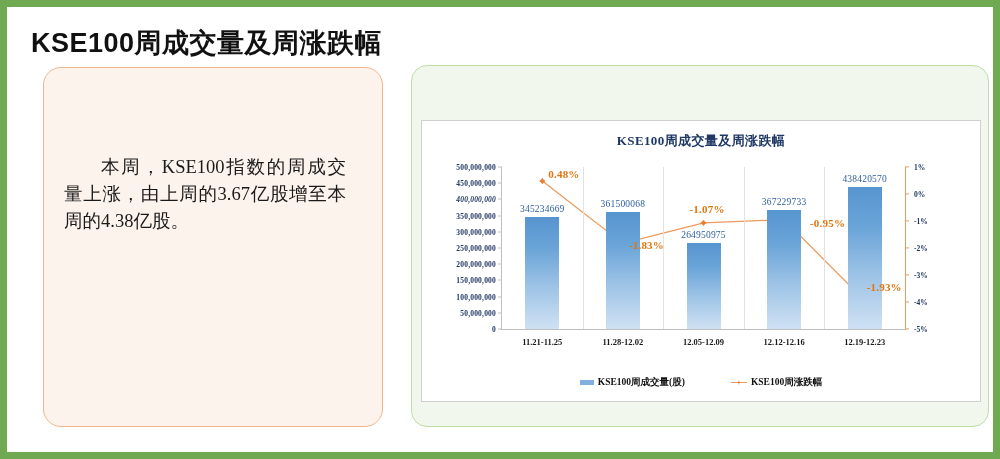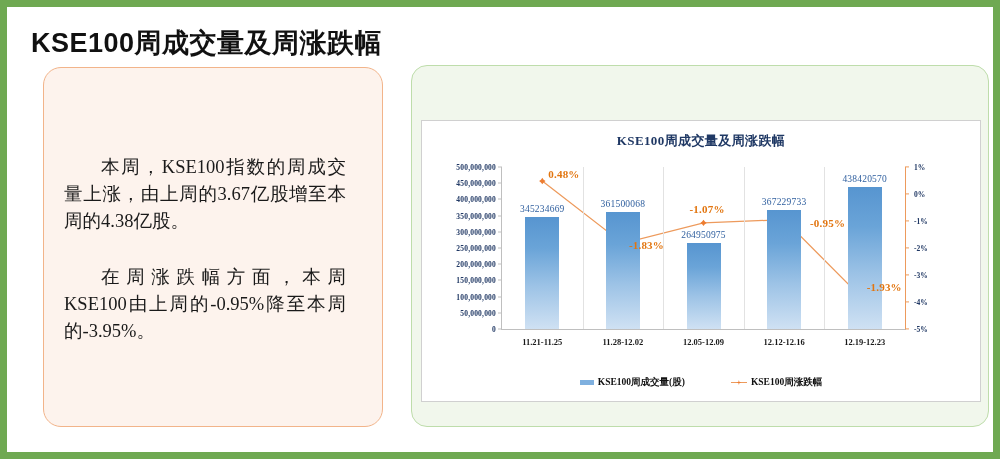--- a/index.html
+++ b/index.html
@@ -54,21 +54,20 @@
 </style>
 </head>
 <body>
 
 <div class="slide">
 
   <div class="slide-title">KSE100周成交量及周涨跌幅</div>
 
   <div class="text-panel">
     <div class="para p1">本周，KSE100指数的周成交量上涨，由上周的3.67亿股增至本周的4.38亿股。</div>
-    <div class="para p2">在周涨跌幅方面，本周KSE100由上周的-0.95%降至本周的-3.95%。</div>
   </div>
 
   <div class="chart-panel">
     <div class="chart-card">
 
       <div class="chart-title">KSE100周成交量及周涨跌幅</div>
 
       <div class="plot" id="plot">
         <div class="yaxis-line"></div>
         <div class="xaxis-line"></div>
@@ -78,21 +77,21 @@
             <path d="M40.3,10.839999999999993 L41.644,12.695999999999993 L43.5,14.039999999999992 L41.644,15.383999999999991 L40.3,17.23999999999999 L38.955999999999996,15.383999999999991 L37.099999999999994,14.039999999999992 L38.955999999999996,12.695999999999993 Z" fill="#ED7D31"></path>
             <path d="M120.89999999999999,73.21 L122.24399999999999,75.066 L124.1,76.41 L122.24399999999999,77.75399999999999 L120.89999999999999,79.61 L119.556,77.75399999999999 L117.69999999999999,76.41 L119.556,75.066 Z" fill="#ED7D31"></path>
             <path d="M201.5,52.69000000000001 L202.844,54.546000000000014 L204.7,55.890000000000015 L202.844,57.234000000000016 L201.5,59.09000000000002 L200.156,57.234000000000016 L198.3,55.890000000000015 L200.156,54.546000000000014 Z" fill="#ED7D31"></path>
             <path d="M282.09999999999997,49.45 L283.44399999999996,51.306000000000004 L285.29999999999995,52.650000000000006 L283.44399999999996,53.99400000000001 L282.09999999999997,55.85000000000001 L280.756,53.99400000000001 L278.9,52.650000000000006 L280.756,51.306000000000004 Z" fill="#ED7D31"></path>
             <path d="M362.7,130.45000000000002 L364.044,132.306 L365.9,133.65 L364.044,134.994 L362.7,136.85 L361.356,134.994 L359.5,133.65 L361.356,132.306 Z" fill="#ED7D31"></path>
           </svg>
       <div class="ytick" style="top: 0px;">500,000,000</div>
           <div class="ytick-mark" style="top: 0px;"></div>
           <div class="ytick" style="top: 16.2px;">450,000,000</div>
           <div class="ytick-mark" style="top: 16.2px;"></div>
-          <div class="ytick" style="top: 32.4px;">400,000,000</div>
+          <div class="ytick" style="top: 32.4px; font-style: italic;">400,000,000</div>
           <div class="ytick-mark" style="top: 32.4px;"></div>
           <div class="ytick" style="top: 48.6px;">350,000,000</div>
           <div class="ytick-mark" style="top: 48.6px;"></div>
           <div class="ytick" style="top: 64.8px;">300,000,000</div>
           <div class="ytick-mark" style="top: 64.8px;"></div>
           <div class="ytick" style="top: 81px;">250,000,000</div>
           <div class="ytick-mark" style="top: 81px;"></div>
           <div class="ytick" style="top: 97.2px;">200,000,000</div>
           <div class="ytick-mark" style="top: 97.2px;"></div>
           <div class="ytick" style="top: 113.4px;">150,000,000</div>

